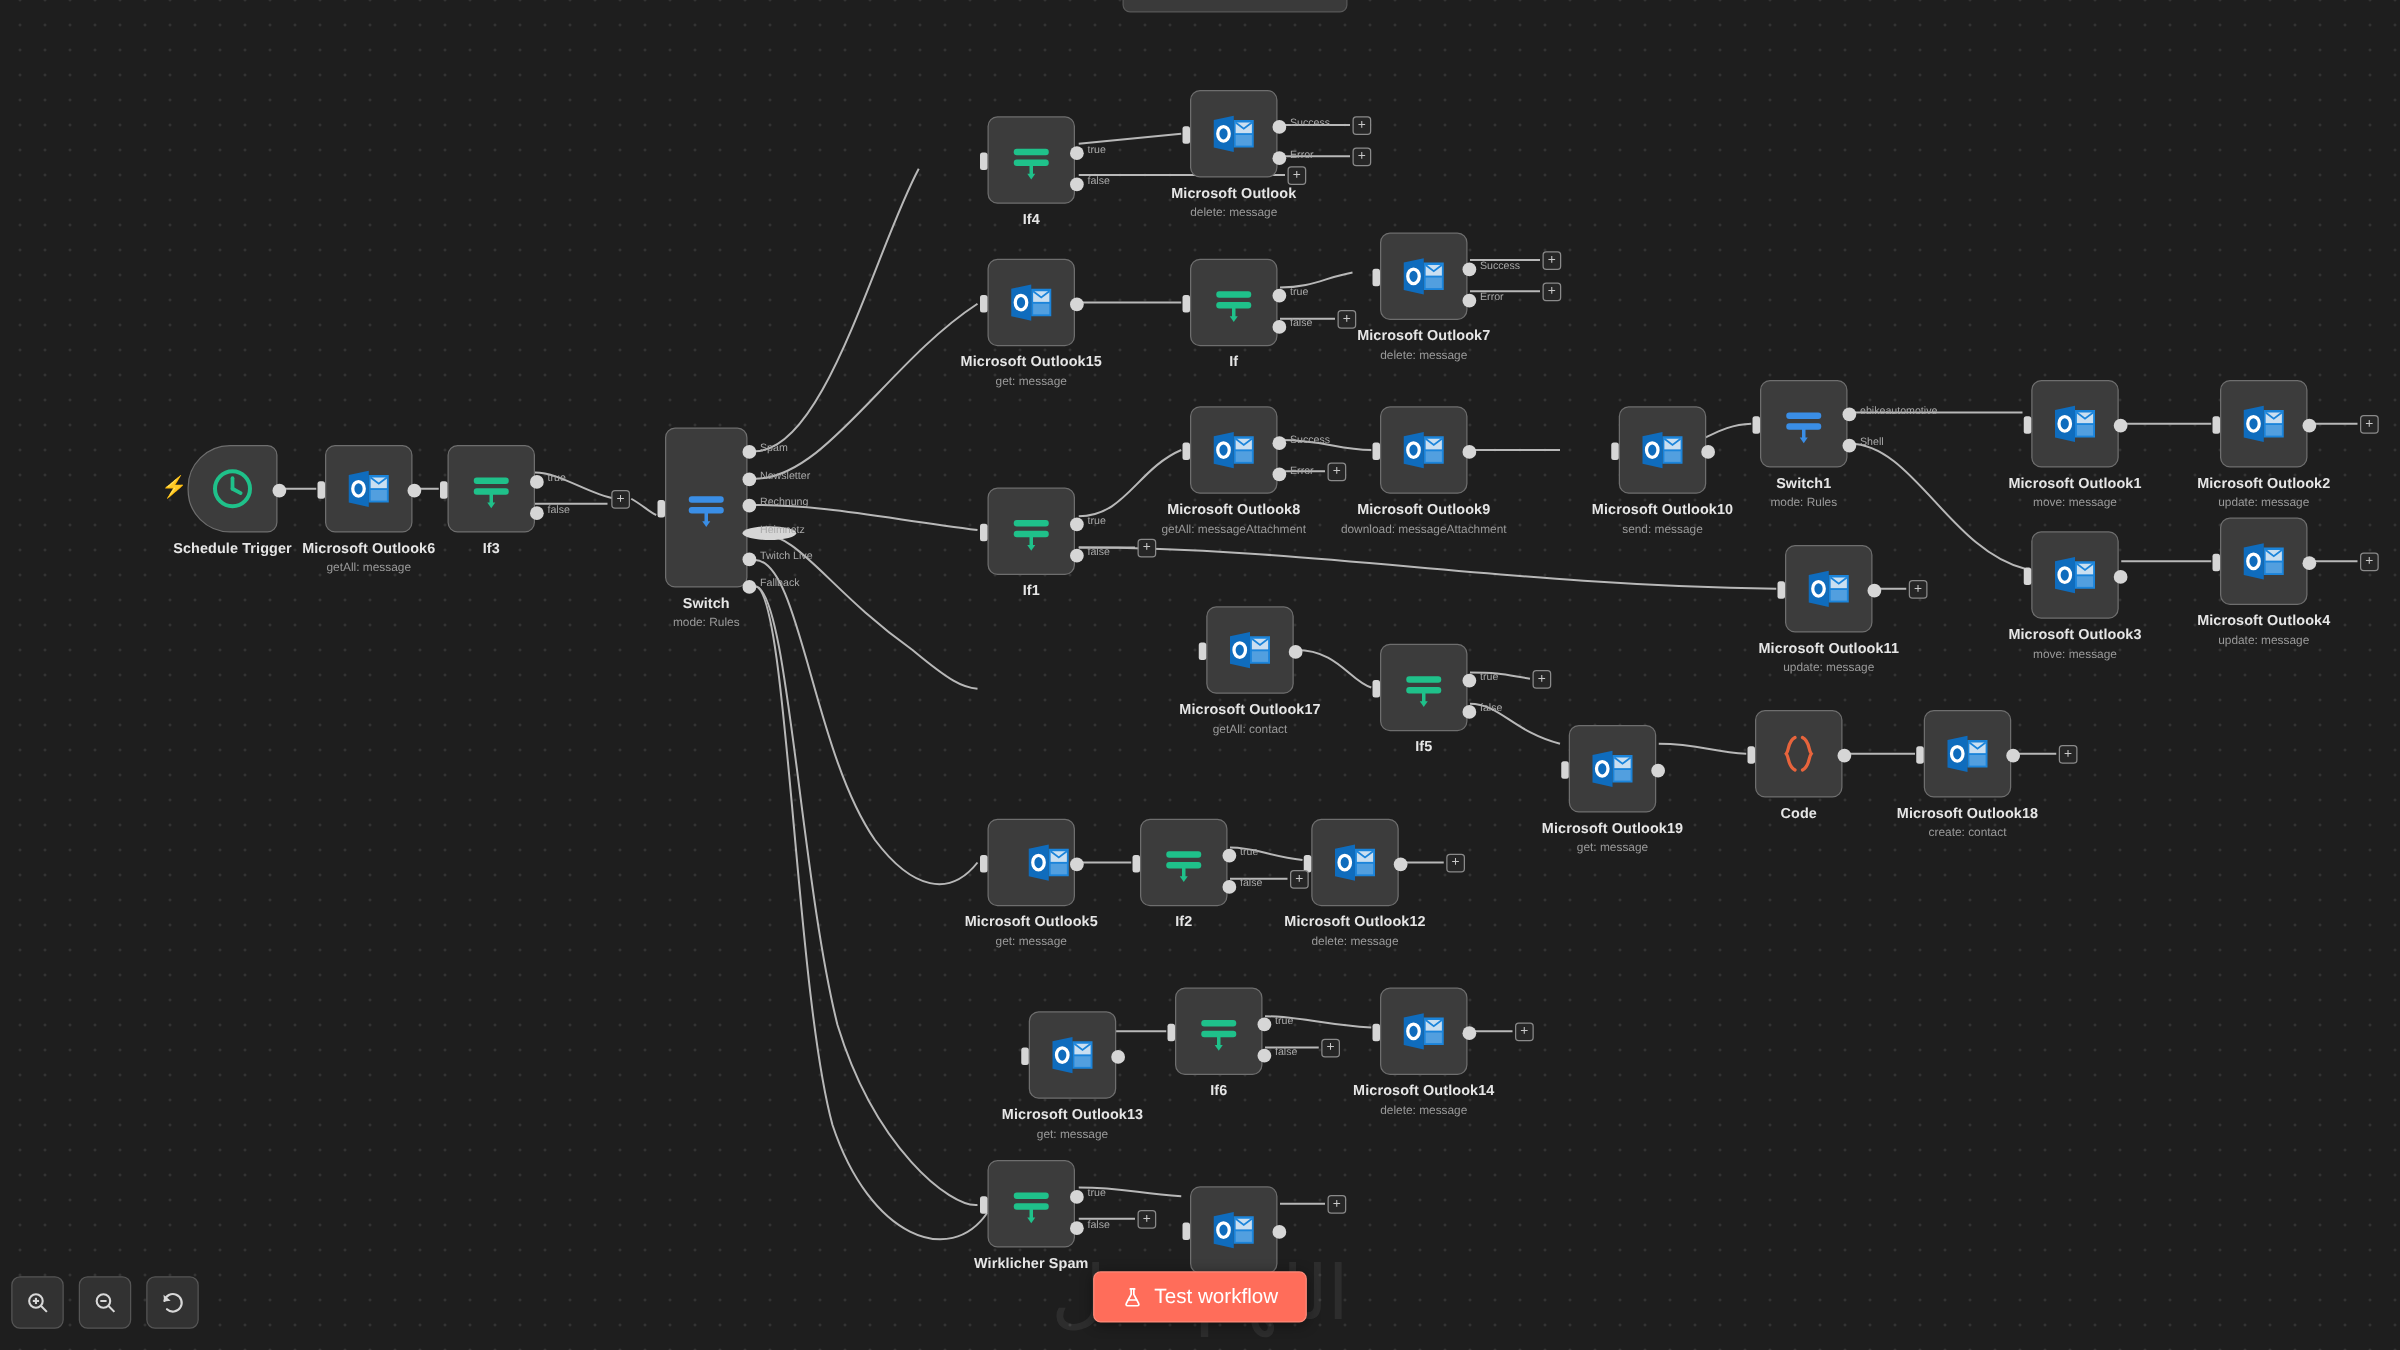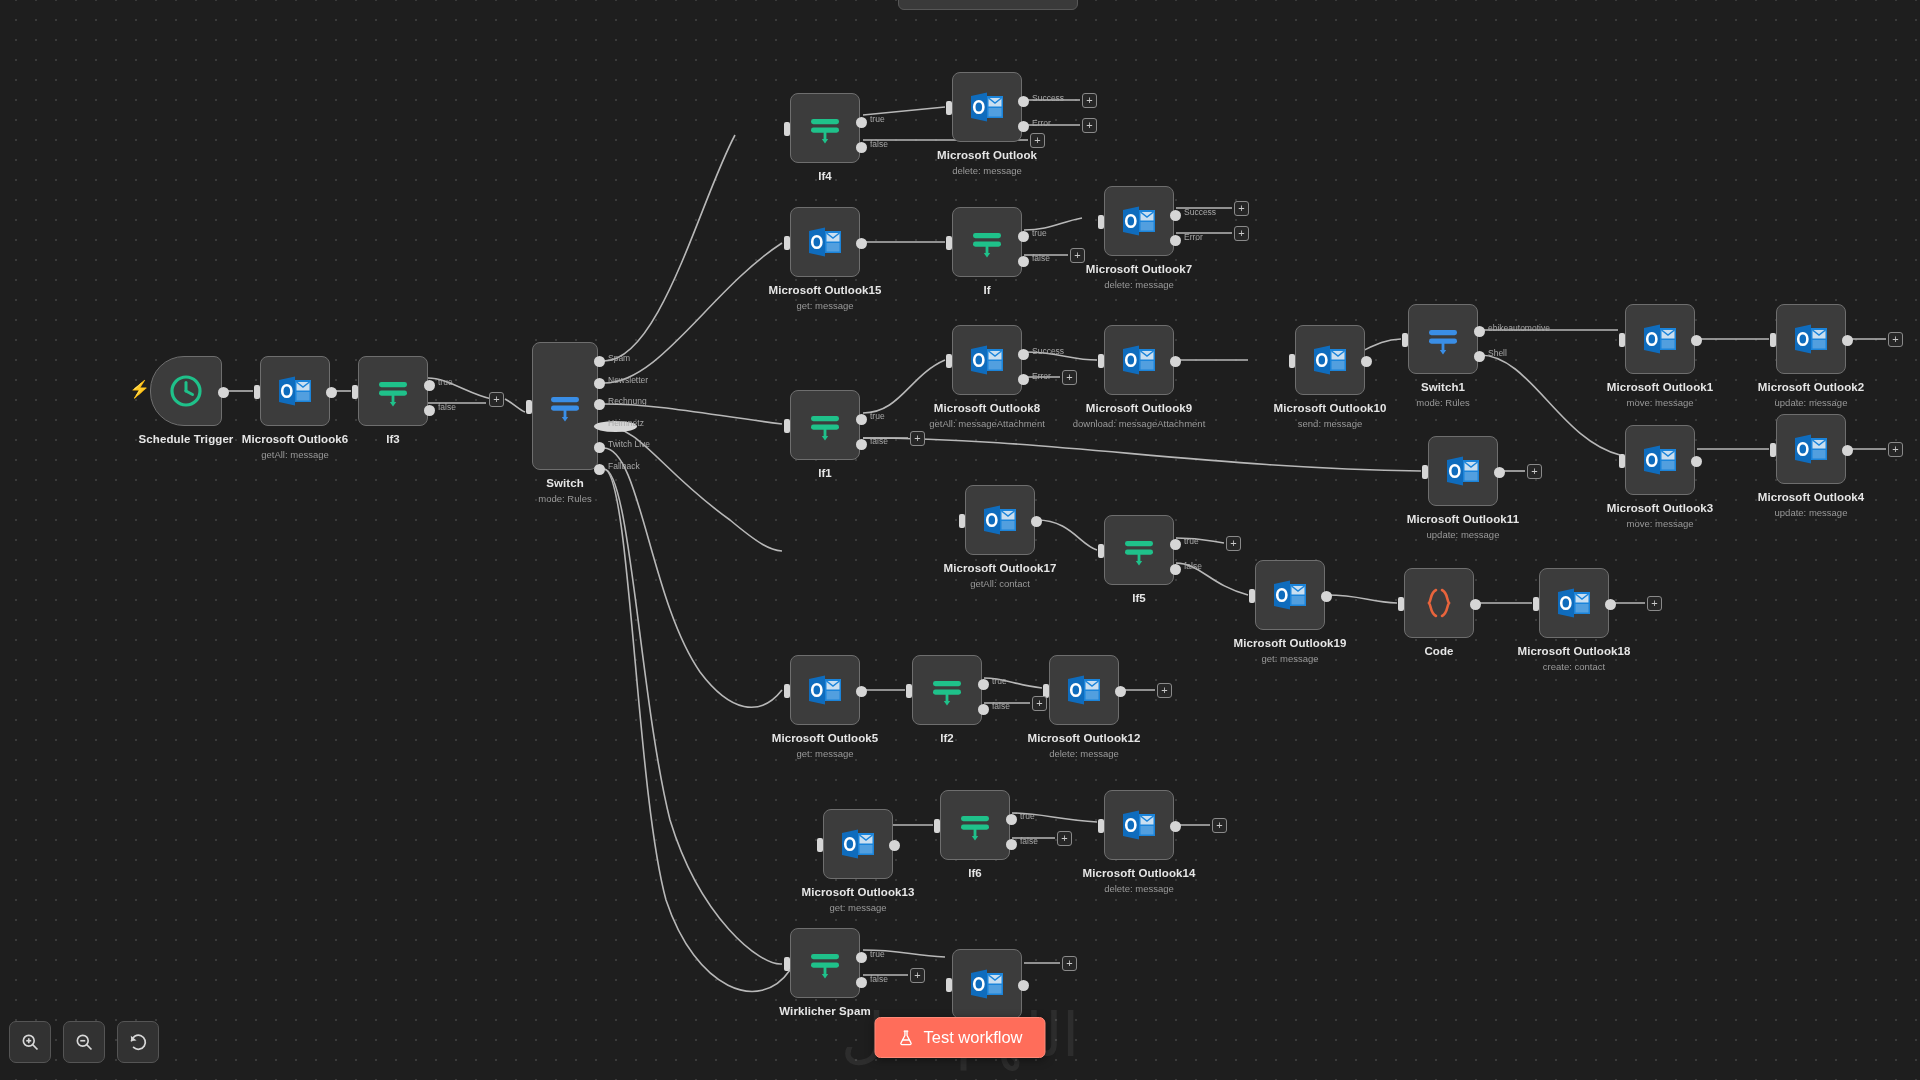--- a/index.html
+++ b/index.html
@@ -585,21 +585,21 @@
         </svg>
         <div class="node-label">If5</div>
         <div class="port in" style="top: 28px;"></div>
         <div class="port" style="left: 65px; top: 23px;">
           <span class="port-label">true</span>
         </div>
         <div class="port" style="left: 65px; top: 48px;">
           <span class="port-label">false</span>
         </div>
       </div>
-      <div class="node" style="left: 1255px; top: 560px; text-decoration: underline;">
+      <div class="node" style="left: 1255px; top: 580px; text-decoration: underline;">
         <svg class="node-icon" viewBox="0 0 40 40">
           <path d="M4 9 L20 5.5 V34.5 L4 31 Z" fill="#0f6cbd"></path>
           <rect x="20" y="9" width="16" height="22" fill="#1b84da"></rect>
           <rect x="21.5" y="11" width="13" height="8.5" fill="#e9eef5" opacity=".85"></rect>
           <path d="M21.5 11 L28 16 L34.5 11" fill="none" stroke="#1b84da" stroke-width="1.4"></path>
           <rect x="21.5" y="21" width="13" height="8.5" fill="#7fb6e4" opacity=".55"></rect>
           <ellipse cx="11.8" cy="20" rx="4.6" ry="5.8" fill="none" stroke="#ffffff" stroke-width="2.6"></ellipse>
         </svg>
         <div class="node-label">Microsoft Outlook19</div>
         <div class="node-sub">get: message</div>
@@ -622,21 +622,21 @@
           <rect x="21.5" y="11" width="13" height="8.5" fill="#e9eef5" opacity=".85"></rect>
           <path d="M21.5 11 L28 16 L34.5 11" fill="none" stroke="#1b84da" stroke-width="1.4"></path>
           <rect x="21.5" y="21" width="13" height="8.5" fill="#7fb6e4" opacity=".55"></rect>
           <ellipse cx="11.8" cy="20" rx="4.6" ry="5.8" fill="none" stroke="#ffffff" stroke-width="2.6"></ellipse>
         </svg>
         <div class="node-label">Microsoft Outlook18</div>
         <div class="node-sub">create: contact</div>
         <div class="port in" style="top: 28px;"></div>
         <div class="port" style="left: 65px; top: 29.5px;"></div>
       </div>
-      <div class="node" style="left: 790px; top: 655px;">
+      <div class="node" style="left: 790px; top: 655px; justify-content: flex-end;">
         <svg class="node-icon" viewBox="0 0 40 40">
           <path d="M4 9 L20 5.5 V34.5 L4 31 Z" fill="#0f6cbd"></path>
           <rect x="20" y="9" width="16" height="22" fill="#1b84da"></rect>
           <rect x="21.5" y="11" width="13" height="8.5" fill="#e9eef5" opacity=".85"></rect>
           <path d="M21.5 11 L28 16 L34.5 11" fill="none" stroke="#1b84da" stroke-width="1.4"></path>
           <rect x="21.5" y="21" width="13" height="8.5" fill="#7fb6e4" opacity=".55"></rect>
           <ellipse cx="11.8" cy="20" rx="4.6" ry="5.8" fill="none" stroke="#ffffff" stroke-width="2.6"></ellipse>
         </svg>
         <div class="node-label">Microsoft Outlook5</div>
         <div class="node-sub">get: message</div>

